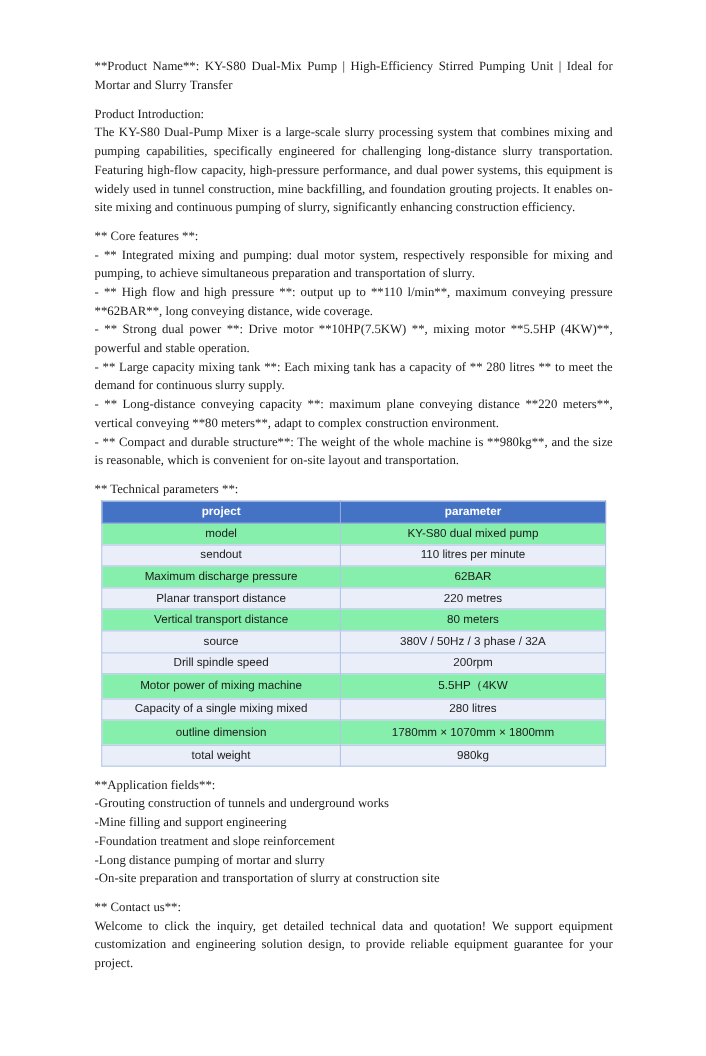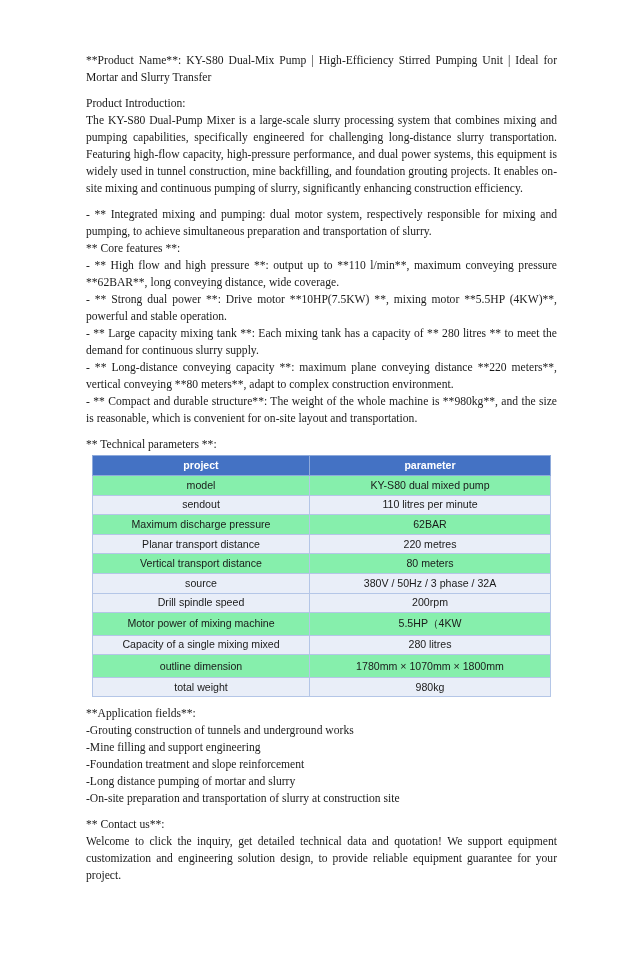--- a/index.html
+++ b/index.html
@@ -37,22 +37,22 @@
 
   <p class="para last-line-left"><span>**Product Name**:</span><span> KY-S80 Dual-Mix Pump | High-Efficiency Stirred Pumping Unit | Ideal for Mortar and Slurry Transfer</span></p>
 
   <div class="gap"></div>
 
   <p class="para">Product Introduction:</p>
   <p class="para last-line-left">The KY-S80 Dual-Pump Mixer is a large-scale slurry processing system that combines mixing and pumping capabilities, specifically engineered for challenging long-distance slurry transportation. Featuring high-flow capacity, high-pressure performance, and dual power systems, this equipment is widely used in tunnel construction, mine backfilling, and foundation grouting projects. It enables on-site mixing and continuous pumping of slurry, significantly enhancing construction efficiency.</p>
 
   <div class="gap"></div>
 
+  <p class="para">** Core features **:</p>
   <p class="para last-line-left">- ** Integrated mixing and pumping: dual motor system, respectively responsible for mixing and pumping, to achieve simultaneous preparation and transportation of slurry.</p>
-  <p class="para">** Core features **:</p>
   <p class="para last-line-left">- ** High flow and high pressure **: output up to **110 l/min**, maximum conveying pressure **62BAR**, long conveying distance, wide coverage.</p>
   <p class="para last-line-left">- ** Strong dual power **: Drive motor **10HP(7.5KW) **, mixing motor **5.5HP (4KW)**, powerful and stable operation.</p>
   <p class="para last-line-left">- ** Large capacity mixing tank **: Each mixing tank has a capacity of ** 280 litres ** to meet the demand for continuous slurry supply.</p>
   <p class="para last-line-left">- ** Long-distance conveying capacity **: maximum plane conveying distance **220 meters**, vertical conveying **80 meters**, adapt to complex construction environment.</p>
   <p class="para last-line-left">- ** Compact and durable structure**: The weight of the whole machine is **980kg**, and the size is reasonable, which is convenient for on-site layout and transportation.</p>
 
   <div class="gap"></div>
 
   <p class="para">** Technical parameters **:</p>
 

